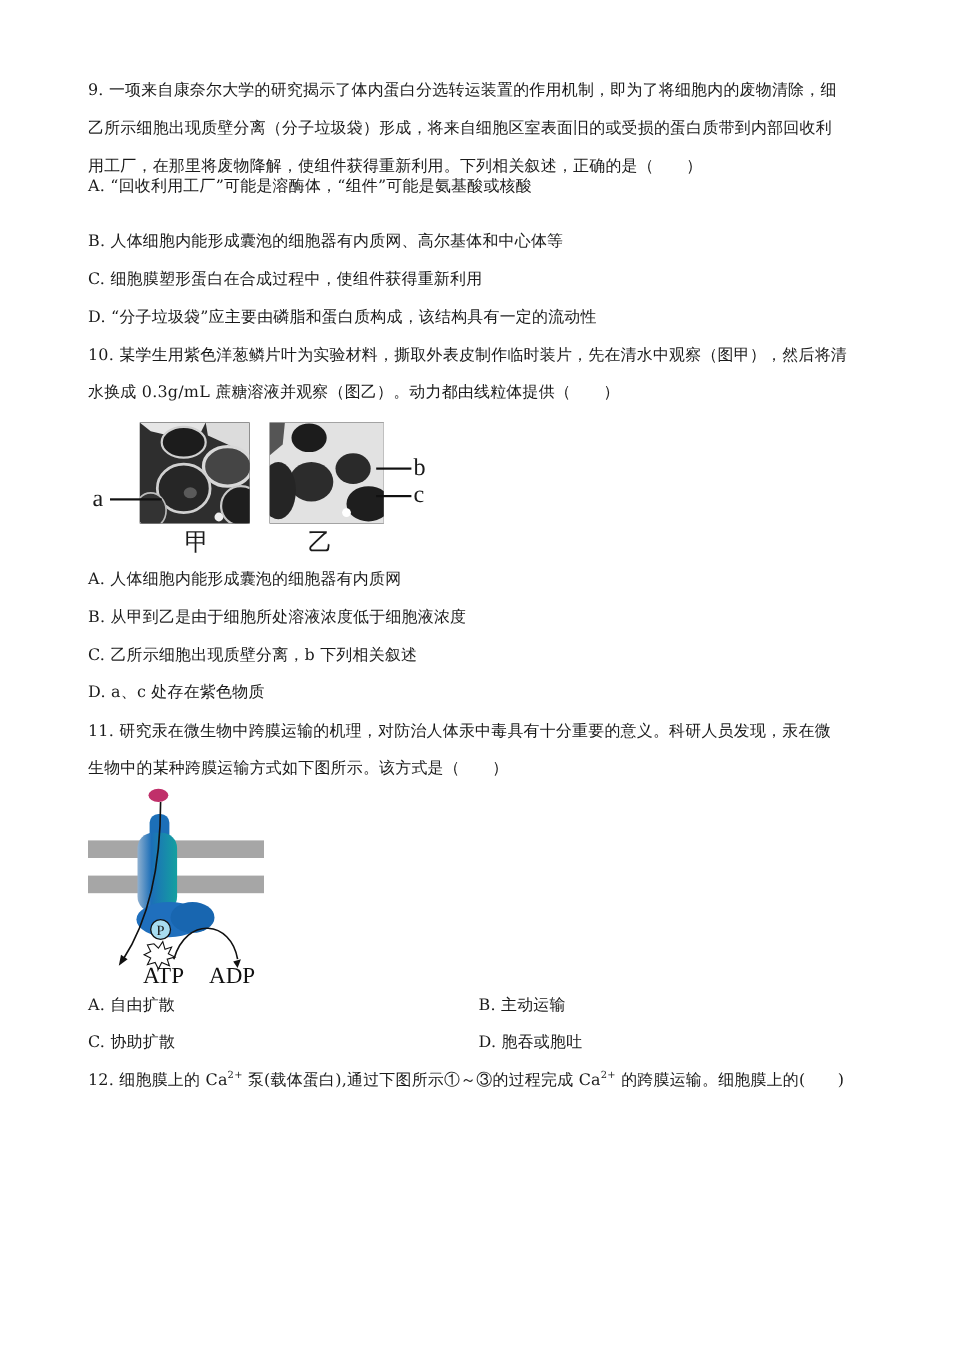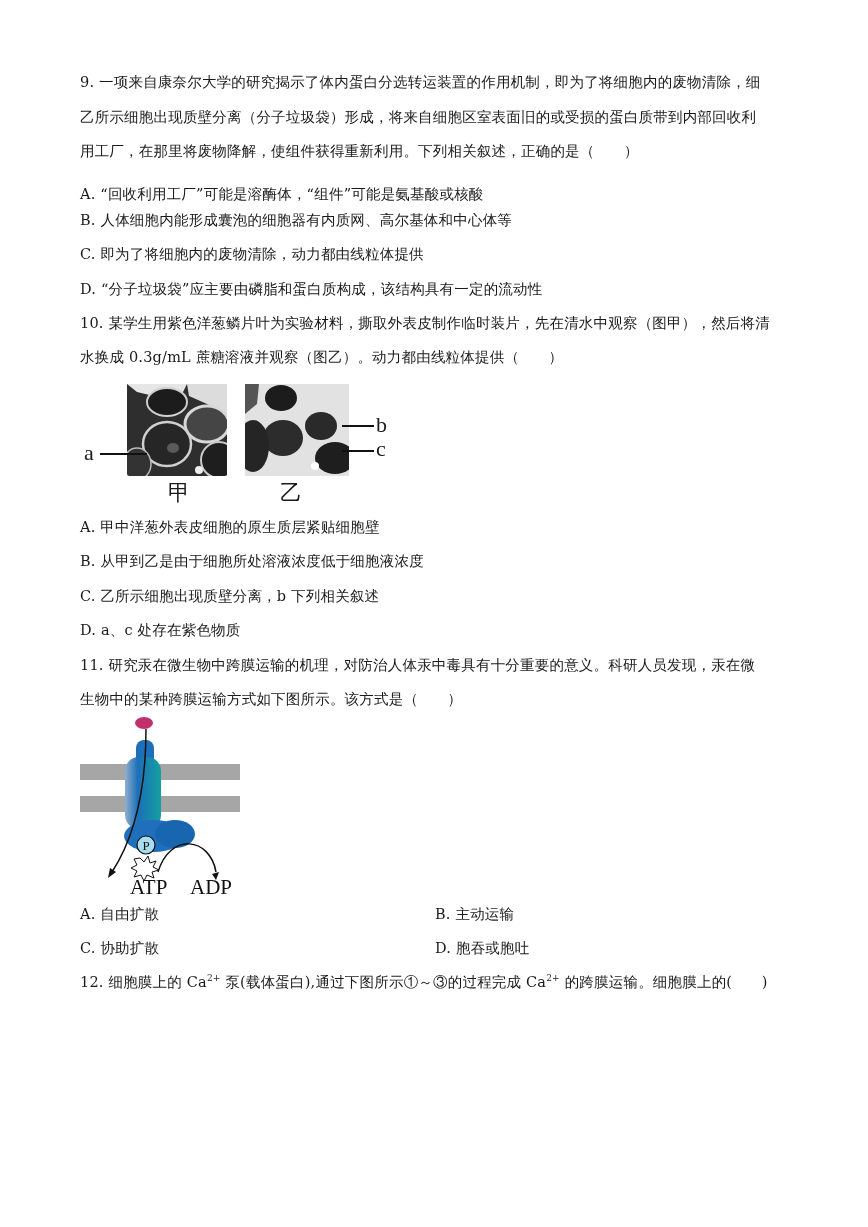--- a/index.html
+++ b/index.html
@@ -12,23 +12,23 @@
   .micro { position: absolute; background: #555; overflow: hidden; }
   .label { position: absolute; font-size: 22px; font-family: "Liberation Serif", serif; }
   .figcap { position: absolute; font-size: 22px; font-family: "DejaVu Sans", sans-serif; }
 </style>
 </head>
 <body>
 
 <div class="line" style="top:72px">9. 一项来自康奈尔大学的研究揭示了体内蛋白分选转运装置的作用机制，即为了将细胞内的废物清除，细</div>
 <div class="line" style="top:107px">乙所示细胞出现质壁分离（分子垃圾袋）形成，将来自细胞区室表面旧的或受损的蛋白质带到内部回收利</div>
 <div class="line" style="top:141px">用工厂，在那里将废物降解，使组件获得重新利用。下列相关叙述，正确的是（　　）</div>
-<div class="line" style="top:184px">A. “回收利用工厂”可能是溶酶体，“组件”可能是氨基酸或核酸</div>
+<div class="line" style="top:160px">A. “回收利用工厂”可能是溶酶体，“组件”可能是氨基酸或核酸</div>
 <div class="line" style="top:210px">B. 人体细胞内能形成囊泡的细胞器有内质网、高尔基体和中心体等</div>
-<div class="line" style="top:244px">C. 即为了将细胞内的废物清除，动力都由线粒体提供</div>
+<div class="line" style="top:244px">C. 细胞膜塑形蛋白在合成过程中，使组件获得重新利用</div>
 <div class="line" style="top:279px">D. “分子垃圾袋”应主要由磷脂和蛋白质构成，该结构具有一定的流动性</div>
 
 <div class="line" style="top:313px">10. 某学生用紫色洋葱鳞片叶为实验材料，撕取外表皮制作临时装片，先在清水中观察（图甲），然后将清</div>
 <div class="line" style="top:347px">水换成 0.3g/mL 蔗糖溶液并观察（图乙）。动力都由线粒体提供（　　）</div>
 
 <div class="fig" style="left:80px; top:380px; width:330px; height:125px;">
 
   <div class="micro" style="left:47px; top:4px; width:100px; height:92px;">
     <svg width="100" height="92" viewBox="0 0 100 92">
       <rect width="100" height="92" fill="#2e2e2e"></rect>
@@ -59,21 +59,21 @@
       <circle cx="70" cy="82" r="4" fill="#fff"></circle>
     </svg>
   </div>
   <div style="position:absolute; left:262px; top:45px; width:32px; height:2px; background:#111;"></div>
   <div class="label" style="left:296px; top:32px;">b</div>
   <div style="position:absolute; left:262px; top:70px; width:32px; height:2px; background:#111;"></div>
   <div class="label" style="left:296px; top:56px;">c</div>
   <div class="figcap" style="left:200px; top:98px;">乙</div>
 </div>
 
-<div class="line" style="top:517px">A. 甲中洋葱外表皮细胞的原生质层紧贴细胞壁</div>
+<div class="line" style="top:517px">A. 人体细胞内能形成囊泡的细胞器有内质网</div>
 <div class="line" style="top:551px">B. 从甲到乙是由于细胞所处溶液浓度低于细胞液浓度</div>
 <div class="line" style="top:586px">C. 乙所示细胞出现质壁分离，b 下列相关叙述</div>
 <div class="line" style="top:620px">D. a、c 处存在紫色物质</div>
 
 <div class="line" style="top:655px">11. 研究汞在微生物中跨膜运输的机理，对防治人体汞中毒具有十分重要的意义。科研人员发现，汞在微</div>
 <div class="line" style="top:689px">生物中的某种跨膜运输方式如下图所示。该方式是（　　）</div>
 
 <div class="fig" style="left:70px; top:712px; width:190px; height:186px;">
   <svg width="190" height="186" viewBox="0 0 190 186">
     <defs>

